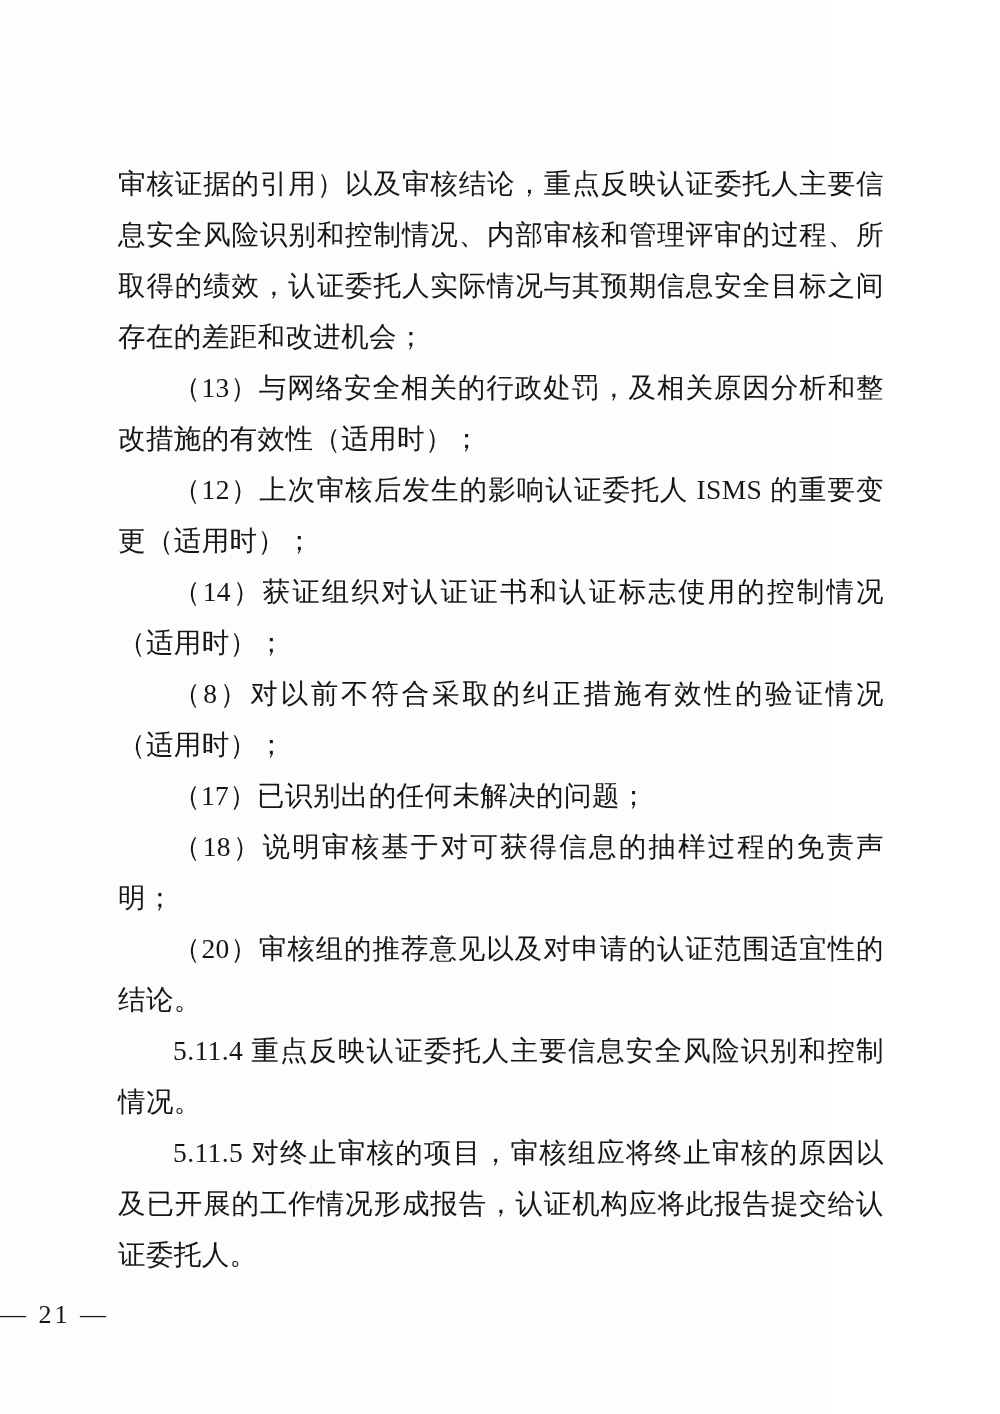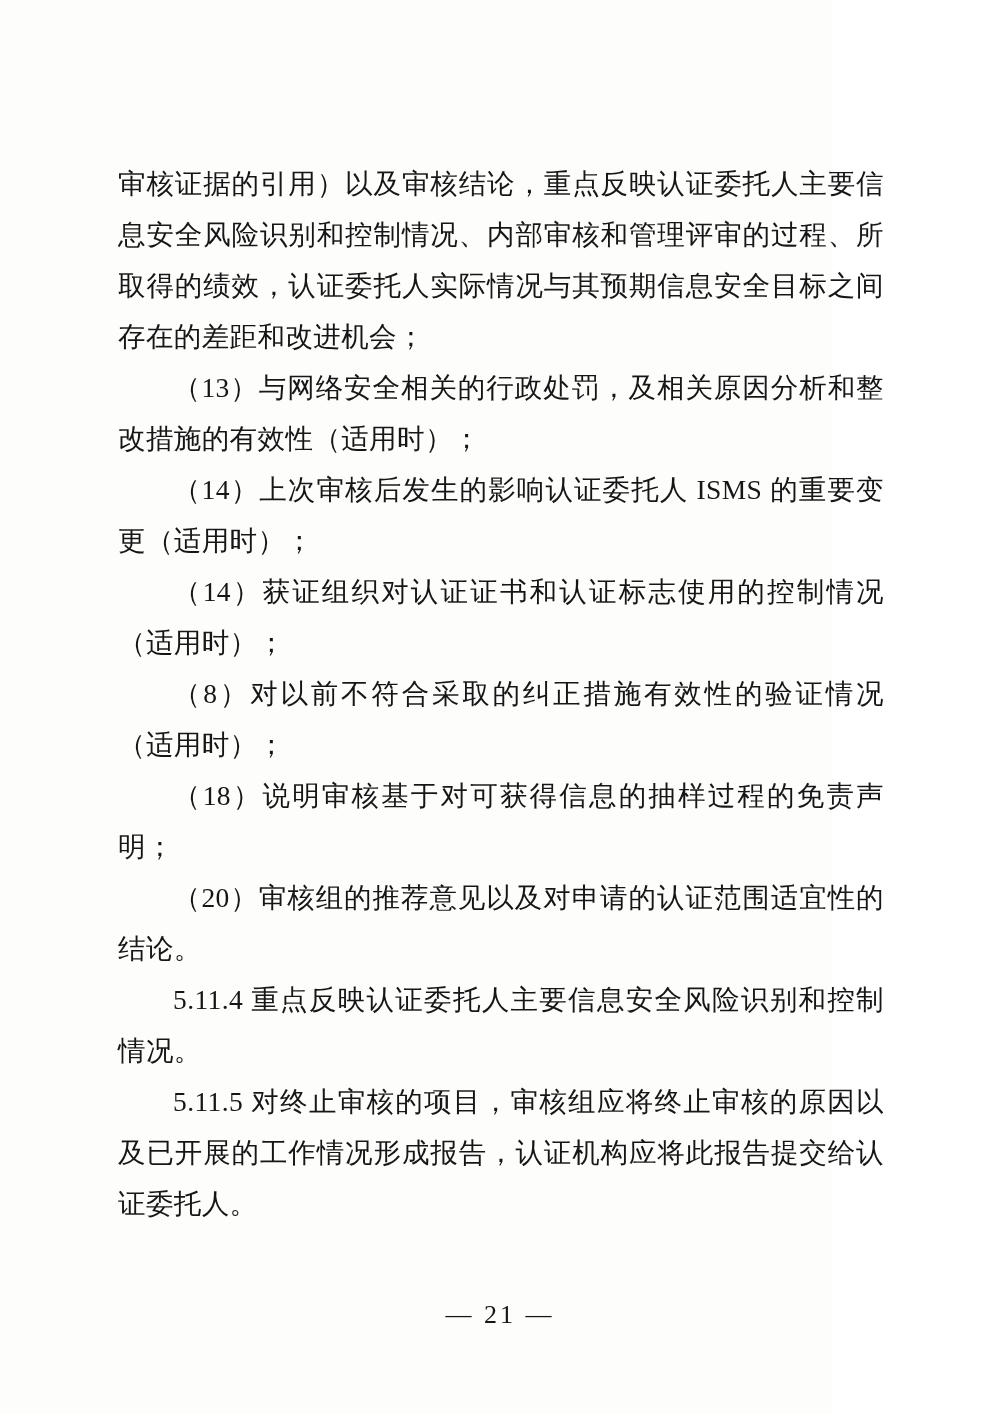--- a/index.html
+++ b/index.html
@@ -40,36 +40,37 @@
     font-family: "Liberation Serif", "DejaVu Serif", serif;
   }
   p.indent {
     text-indent: 55px;
   }
   .footer {
     position: absolute;
     left: 0;
     top: 1300px;
     width: 1000px;
-    text-align: center;
+    text-align: left;
     font-size: 26px;
     letter-spacing: 3px;
     color: #161616;
     font-family: "Liberation Serif", "DejaVu Serif", serif;
   }
 </style>
 </head>
 <body>
 
 <div class="page">
   <div class="content">
     <p class="para">审核证据的引用）以及审核结论，重点反映认证委托人主要信息安全风险识别和控制情况、内部审核和管理评审的过程、所取得的绩效，认证委托人实际情况与其预期信息安全目标之间存在的差距和改进机会；</p>
     <p class="para indent">（13）与网络安全相关的行政处罚，及相关原因分析和整改措施的有效性（适用时）；</p>
-    <p class="para indent">（14）上次审核后发生的影响认证委托人 ISMS 的重要变更（适用时）；</p>
+    <p class="para indent">（12）上次审核后发生的影响认证委托人 ISMS 的重要变更（适用时）；</p>
     <p class="para indent">（14）获证组织对认证证书和认证标志使用的控制情况（适用时）；</p>
     <p class="para indent">（8）对以前不符合采取的纠正措施有效性的验证情况（适用时）；</p>
+    <p class="para indent">（17）已识别出的任何未解决的问题；</p>
     <p class="para indent">（18）说明审核基于对可获得信息的抽样过程的免责声明；</p>
     <p class="para indent">（20）审核组的推荐意见以及对申请的认证范围适宜性的结论。</p>
     <p class="para indent">5.11.4 重点反映认证委托人主要信息安全风险识别和控制情况。</p>
     <p class="para indent">5.11.5 对终止审核的项目，审核组应将终止审核的原因以及已开展的工作情况形成报告，认证机构应将此报告提交给认证委托人。</p>
   </div>
   <div class="footer">— 21 —</div>
 </div>
 
 </body></html>

